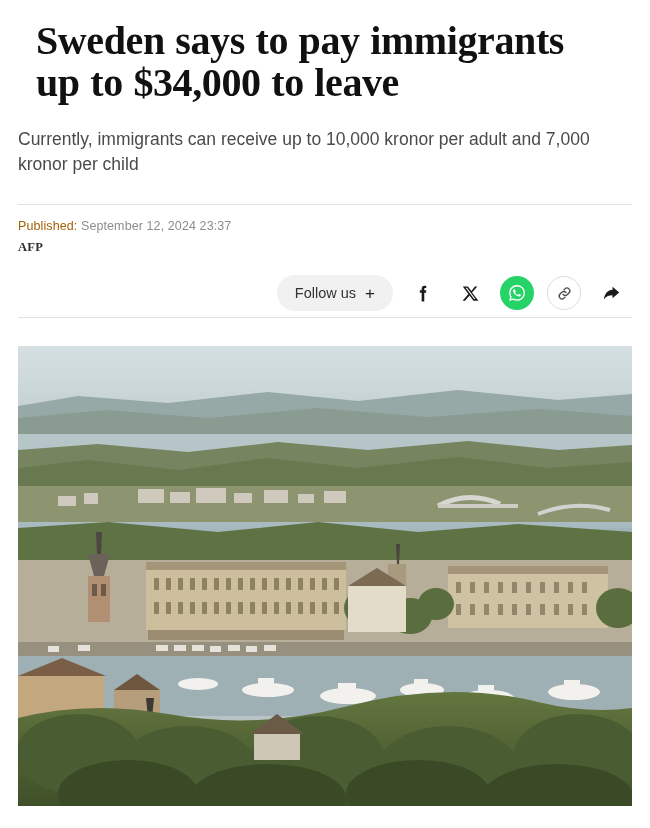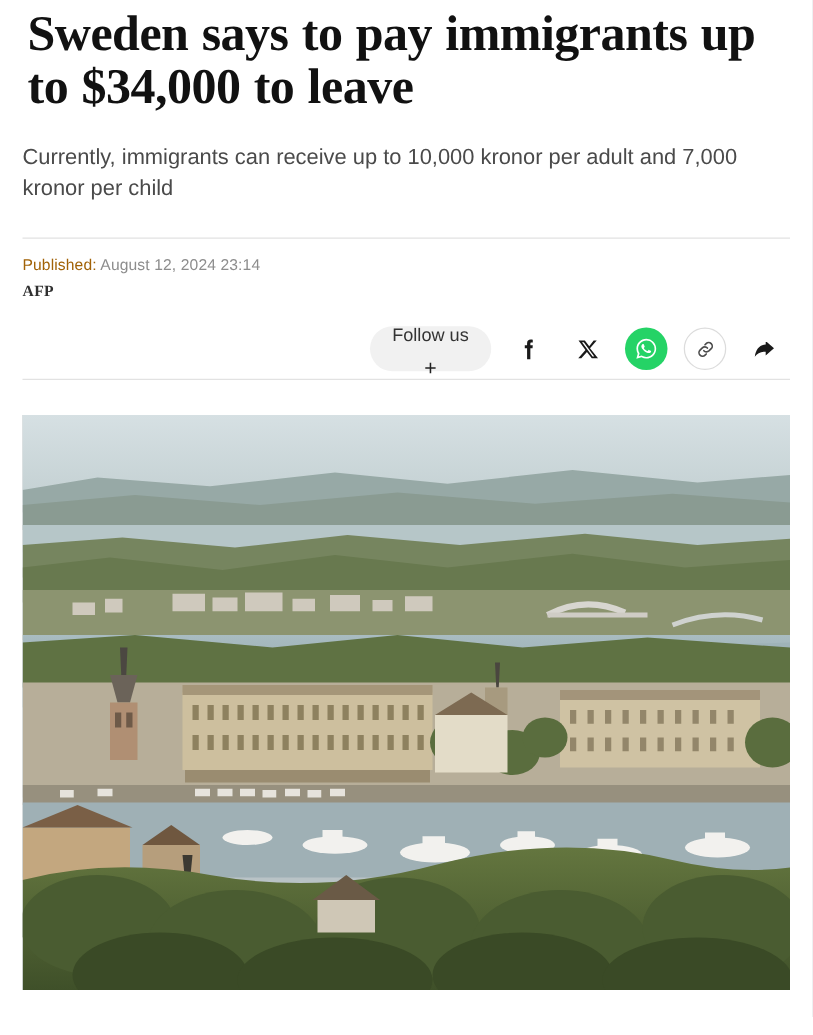--- a/index.html
+++ b/index.html
@@ -21,21 +21,21 @@
     padding: 0 18px;
   }
 
   .headline {
     font-family: "Liberation Serif", serif;
     font-weight: 700;
     font-size: 40px;
     line-height: 1.06;
     letter-spacing: -0.4px;
     color: #111111;
-    margin: 4px;
+    margin: 18px;
     padding-top: 2px;
     word-spacing: 1px;
   }
 
   .standfirst {
     font-family: "Liberation Sans", sans-serif;
     font-size: 17.5px;
     line-height: 1.42;
     color: #4a4a4a;
     margin: 22px 0 0 0;
@@ -81,21 +81,20 @@
     align-items: center;
     gap: 9px;
     background: #f1f1f1;
     border-radius: 20px;
     height: 36px;
     padding: 0 18px;
     font-size: 14.5px;
     color: #333333;
     cursor: pointer;
     user-select: none;
-    flex-direction: column;
   }
   .follow-pill .plus {
     font-size: 17px;
     line-height: 1;
     color: #222222;
     font-weight: 400;
   }
 
   .sicon {
     width: 34px;
@@ -140,21 +139,21 @@
 
   <h1 class="headline">Sweden says to pay immigrants up to $34,000 to leave</h1>
 
   <p class="standfirst">Currently, immigrants can receive up to 10,000 kronor per adult and 7,000 kronor per child</p>
 
   <hr class="meta-rule">
 
   <div class="meta">
     <div class="published">
       <span class="label">Published:</span>
-      <span class="value">August 12, 2024 23:14</span>
+      <span class="value">September 12, 2024 23:37</span>
     </div>
     <div class="byline">AFP</div>
   </div>
 
   <div class="share-row">
 
     <div class="follow-pill">
       <span>Follow us</span>
       <span class="plus">+</span>
     </div>

